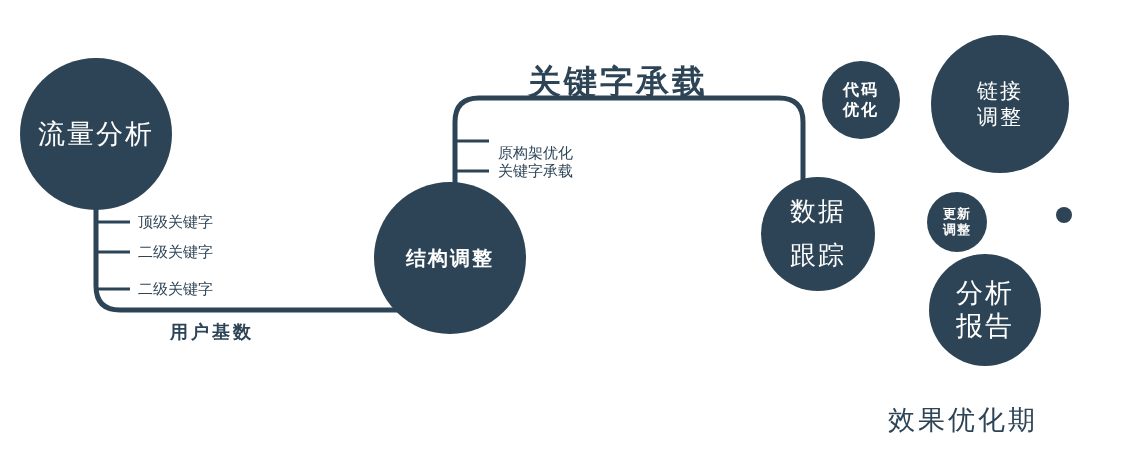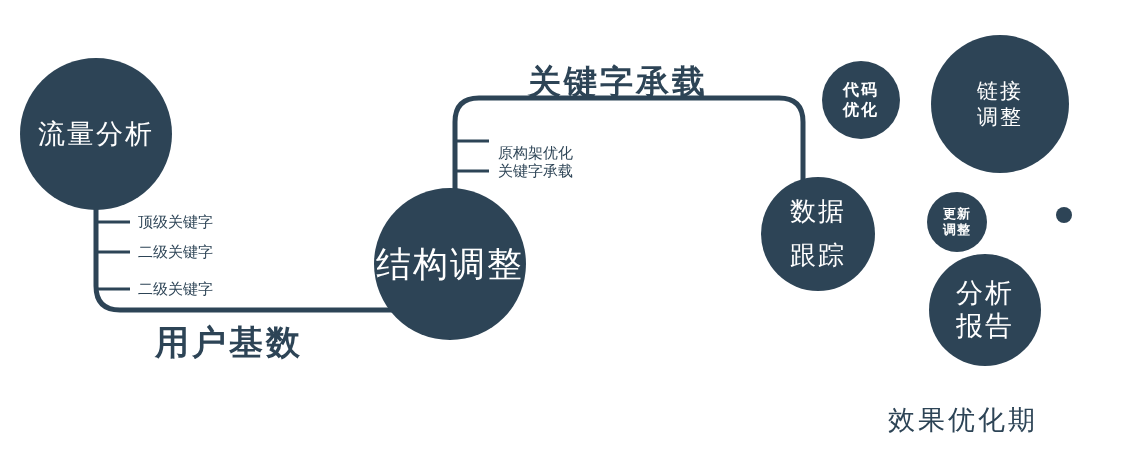--- a/index.html
+++ b/index.html
@@ -29,21 +29,21 @@
     display: flex; flex-direction: column;
     align-items: center; justify-content: center;
     text-align: center;
     line-height: 1.22;
     letter-spacing: 2px;
     user-select: none;
   }
   .node span { display: block; }
 
   .node-traffic   { left: 20px;  top: 58px;  width: 152px; height: 152px; font-size: 27px; }
-  .node-structure { left: 374px; top: 188px; width: 152px; height: 152px; font-size: 35px; }
+  .node-structure { left: 374px; top: 182px; width: 152px; height: 152px; font-size: 20px; font-weight: bold; }
   .node-tracking  { left: 761px; top: 177px; width: 114px; height: 114px; font-size: 26px; gap: 12px; }
   .node-code      { left: 822px; top: 61px;  width: 78px;  height: 78px;  font-size: 16px; font-weight: bold; }
   .node-link      { left: 931px; top: 35px;  width: 138px; height: 138px; font-size: 21px; }
   .node-update    { left: 927px; top: 192px; width: 60px;  height: 60px;  font-size: 13px; font-weight: bold; letter-spacing: 1px; }
   .node-dot       { left: 1056px; top: 207px; width: 16px; height: 16px; }
   .node-report    { left: 929px; top: 254px; width: 112px; height: 112px; font-size: 27px; }
 
   .branch-label {
     position: absolute;
     color: var(--primary, #2d4456);
@@ -56,21 +56,21 @@
   .bl-structure-0 { left: 498px; top: 132px; margin-top: 12px; }
   .bl-structure-1 { left: 498px; top: 162px; }
 
   .edge-label {
     position: absolute;
     color: var(--primary, #2d4456);
     font-weight: bold;
     white-space: nowrap;
     letter-spacing: 3px;
   }
-  .el-user-base { left: 155px; top: 320px; font-size: 34px; }
+  .el-user-base { left: 170px; top: 320px; font-size: 18px; }
   .el-keyword   { left: 528px; top: 60px;  font-size: 33px; }
 
   .footer-label {
     position: absolute;
     left: 888px; top: 402px;
     color: var(--primary, #2d4456);
     font-size: 27px;
     font-weight: normal;
     letter-spacing: 3px;
     white-space: nowrap;

